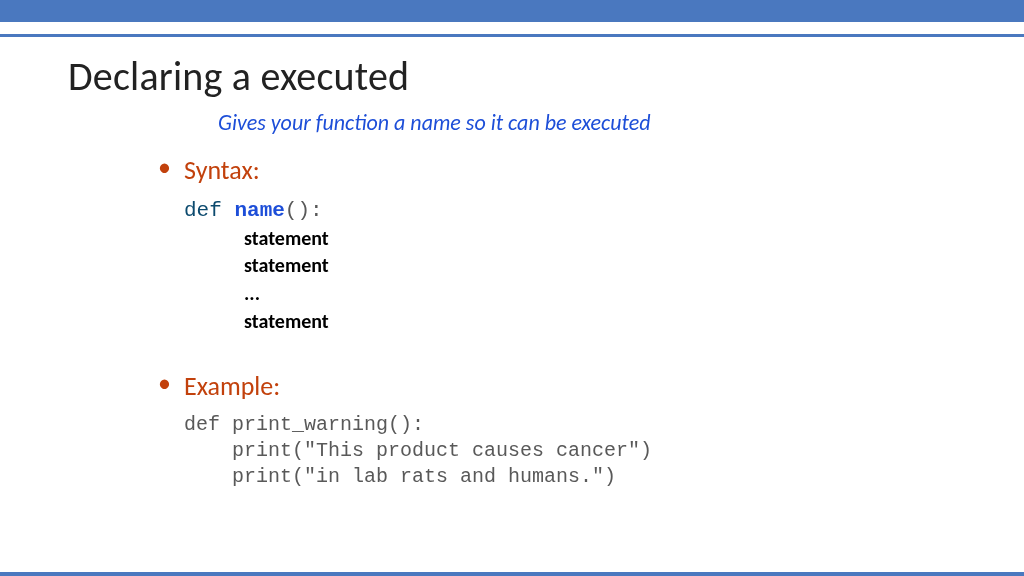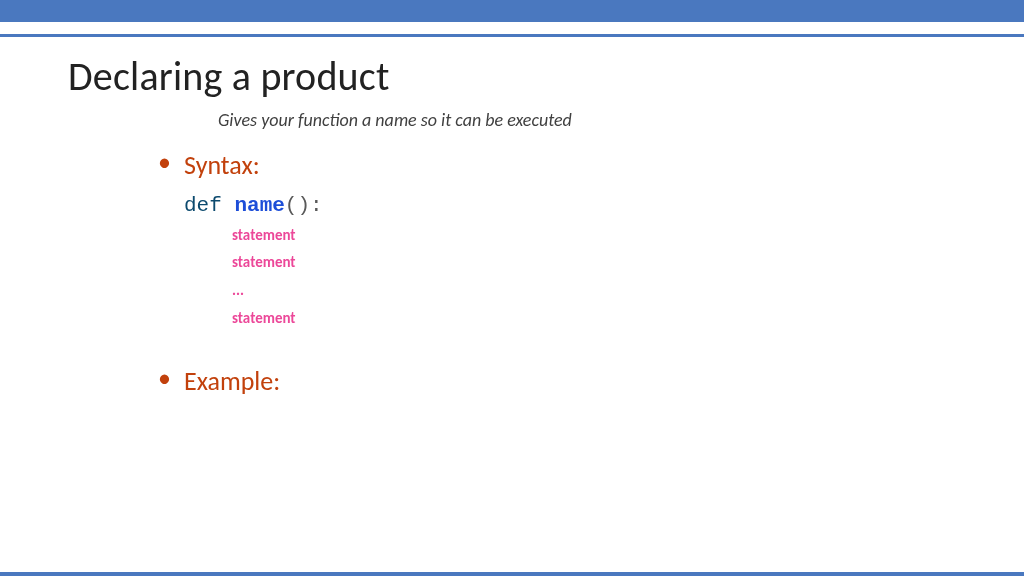--- a/index.html
+++ b/index.html
@@ -7,59 +7,64 @@
 
     .slide { position: relative; width: 1024px; height: 576px; }
 
     .top-thick { position: absolute; top: 0; left: 0; width: 100%; height: 22px; background: #4a78bf; }
     .top-thin  { position: absolute; top: 34px; left: 0; width: 100%; height: 3px; background: #4a78bf; }
     .bottom-line { position: absolute; bottom: 0; left: 0; width: 100%; height: 4px; background: #4a78bf; }
 
     .content { position: absolute; top: 52px; left: 68px; right: 68px; }
 
     .title { font-size: 40px; font-weight: 300; color: #222; margin-bottom: 8px; letter-spacing: 0.2px; }
-    .subtitle { font-size: 18px; font-style: italic; color: #404040; margin-left: 150px; margin-bottom: 18px; font-weight: 400; }
+    .subtitle { font-size: 22px; font-style: italic; color: #1d4ed8; margin-left: 150px; margin-bottom: 18px; font-weight: 400; }
 
     .sections { margin-left: 90px; }
     .sec-head { font-size: 26px; color: #c2410c; position: relative; padding-left: 26px; margin-bottom: 10px; }
     .sec-head::before { content: "•"; position: absolute; left: 0; top: 0; font-size: 26px; line-height: 1; }
 
     .codeblock { margin-left: 26px; margin-bottom: 34px; line-height: 1.32; }
     .syntax-block .line { font-size: 21px; }
     .example-block .line { font-size: 20px; font-family: "Courier New", Courier, monospace; color: #595959; }
 
     .mono { font-family: "Courier New", Courier, monospace; color: #595959; }
     .kw { font-family: "Courier New", Courier, monospace; color: #0c4a6e; }
     .name-bold { font-family: "Courier New", Courier, monospace; font-weight: 700; color: #1d4ed8; }
-    .stmt { font-family: "Segoe UI", Calibri, Arial, sans-serif; font-weight: 600; color: #ec4899; font-size: 15px; }
+    .stmt { font-family: "Segoe UI", Calibri, Arial, sans-serif; font-weight: 600; color: #000000; font-size: 20px; margin-left: 12px; }
 
     .indent1 { padding-left: 48px; }
   </style>
 </head>
 <body>
 
 <div class="slide">
   <div class="top-thick"></div>
   <div class="top-thin"></div>
   <div class="bottom-line"></div>
 
   <div class="content">
-    <h1 class="title">Declaring a product</h1>
+    <h1 class="title">Declaring a executed</h1>
     <div class="subtitle">Gives your function a name so it can be executed</div>
 
     <div class="sections">
 
       <div class="sec-head">Syntax:</div>
       <div class="codeblock syntax-block">
         <div class="line">
           <span class="kw">def </span><span class="name-bold">name</span><span class="mono">():</span>
         </div>
         <div class="line indent1"><span class="stmt">statement</span></div>
         <div class="line indent1"><span class="stmt">statement</span></div>
         <div class="line indent1"><span class="stmt">...</span></div>
         <div class="line indent1"><span class="stmt">statement</span></div>
       </div>
 
       <div class="sec-head">Example:</div>
+      <div class="codeblock example-block">
+        <div class="line">def print_warning():</div>
+        <div class="line indent1">print("This product causes cancer")</div>
+        <div class="line indent1">print("in lab rats and humans.")</div>
+      </div>
 
     </div>
   </div>
 </div>
 
 </body></html>

